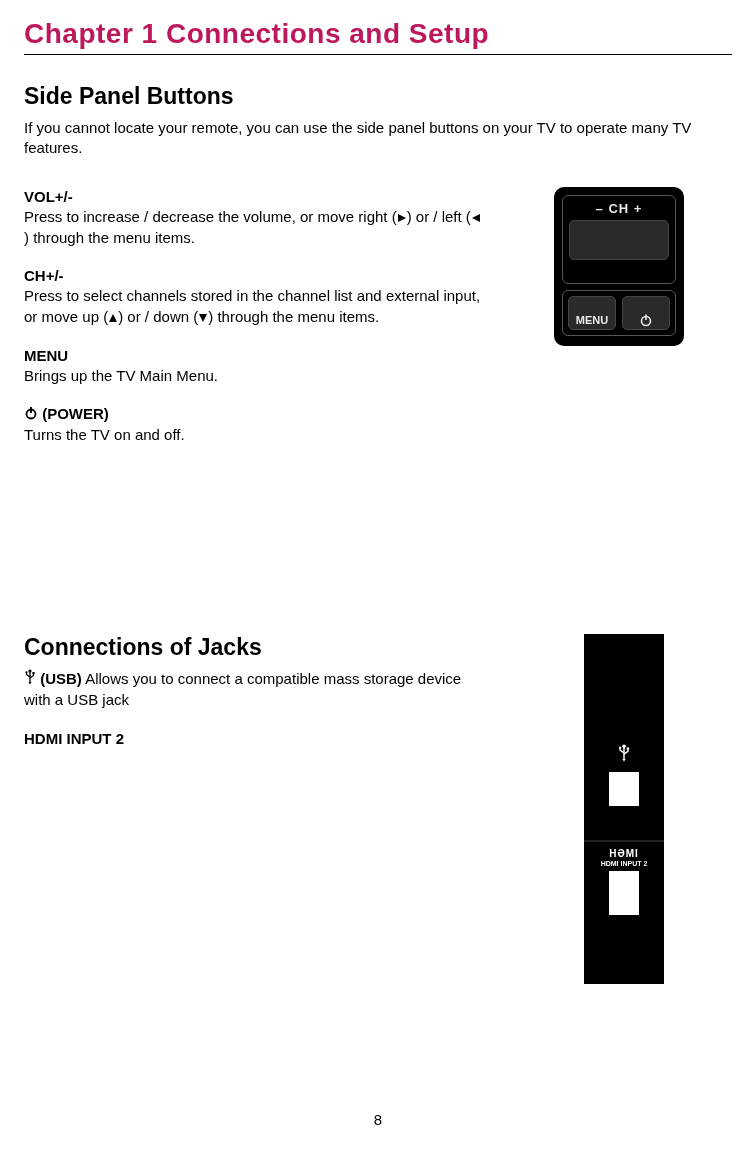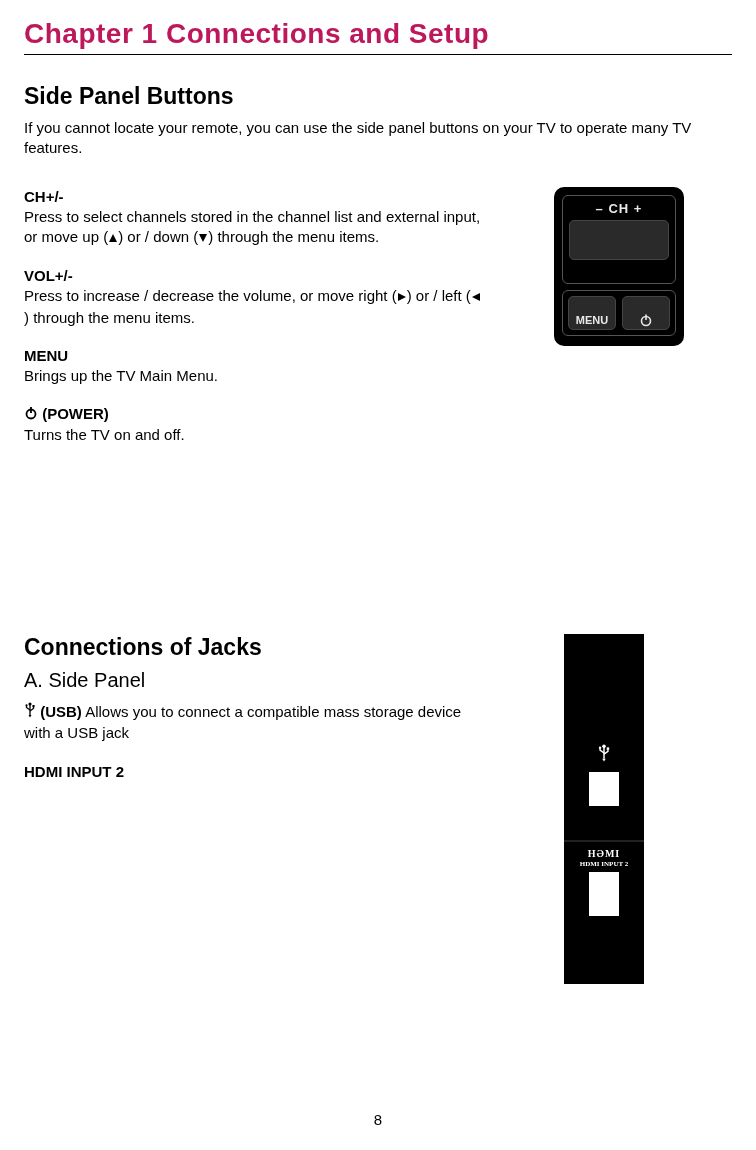--- a/index.html
+++ b/index.html
@@ -116,21 +116,21 @@
     .section-spacer { height: 170px; }
     .sub-title {
       font-size: 20px;
       margin-top: 4px;
       margin-bottom: 10px;
       font-weight: normal;
     }
     .jack-panel-wrap {
       width: 120px;
       display:flex;
-      font-family:Liberation Serif, serif;
+      justify-content:center;
     }
     .jack-panel {
       width: 80px;
       height: 350px;
       background:#000;
       position: relative;
       display:flex;
       flex-direction:column;
       align-items:center;
     }
@@ -189,34 +189,34 @@
 <div class="chapter-title">Chapter 1 Connections and Setup</div>
 <hr class="hr">
 
 <div class="section-title">Side Panel Buttons</div>
 <div class="intro">If you cannot locate your remote, you can use the side panel buttons on your TV to operate many TV features.</div>
 
 <div class="two-col">
   <div class="left-col">
 
     <div class="fn">
+      <div class="hd">VOL+/-</div>
+      <span>Press to increase / decrease the volume, or move right (</span><span class="inline-tri"><svg width="10" height="10">
+            <polygon points="1,1 9,5 1,9" fill="#000"></polygon>
+          </svg></span><span>) or / left (</span><span class="inline-tri"><svg width="10" height="10">
+            <polygon points="9,1 1,5 9,9" fill="#000"></polygon>
+          </svg></span><span>) through the menu items.</span>
+    </div>
+
+    <div class="fn">
       <div class="hd">CH+/-</div>
       <span>Press to select channels stored in the channel list and external input, or move up (</span><span class="inline-tri"><svg width="10" height="10">
             <polygon points="5,1 9,9 1,9" fill="#000"></polygon>
           </svg></span><span>) or / down (</span><span class="inline-tri"><svg width="10" height="10">
             <polygon points="1,1 9,1 5,9" fill="#000"></polygon>
-          </svg></span><span>) through the menu items.</span>
-    </div>
-
-    <div class="fn">
-      <div class="hd">VOL+/-</div>
-      <span>Press to increase / decrease the volume, or move right (</span><span class="inline-tri"><svg width="10" height="10">
-            <polygon points="1,1 9,5 1,9" fill="#000"></polygon>
-          </svg></span><span>) or / left (</span><span class="inline-tri"><svg width="10" height="10">
-            <polygon points="9,1 1,5 9,9" fill="#000"></polygon>
           </svg></span><span>) through the menu items.</span>
     </div>
 
     <div class="fn">
       <div class="hd">MENU</div>
       <span>Brings up the TV Main Menu.</span>
     </div>
 
     <div class="fn">
       <div>
@@ -248,21 +248,20 @@
       </div>
     </div>
   </div>
 </div>
 
 <div class="section-spacer"></div>
 
 <div class="two-col">
   <div class="left-col">
     <div class="section-title">Connections of Jacks</div>
-    <div class="sub-title">A. Side Panel</div>
 
     <div class="fn">
       <span class="inline-tri"><svg width="12" height="16" viewBox="0 0 12 16">
             <circle cx="6" cy="2" r="1.6" fill="#000"></circle>
             <line x1="6" y1="2" x2="6" y2="13" stroke="#000" stroke-width="1.3"></line>
             <polyline points="6,8 2.5,5.5 2.5,4" fill="none" stroke="#000" stroke-width="1.3"></polyline>
             <circle cx="2.5" cy="3.3" r="1.1" fill="#000"></circle>
             <polyline points="6,9 9.5,6.5 9.5,5" fill="none" stroke="#000" stroke-width="1.3"></polyline>
             <rect x="8.4" y="3" width="2.2" height="2.2" fill="#000"></rect>
             <polygon points="4.5,13 7.5,13 6,15.5" fill="#000"></polygon>

